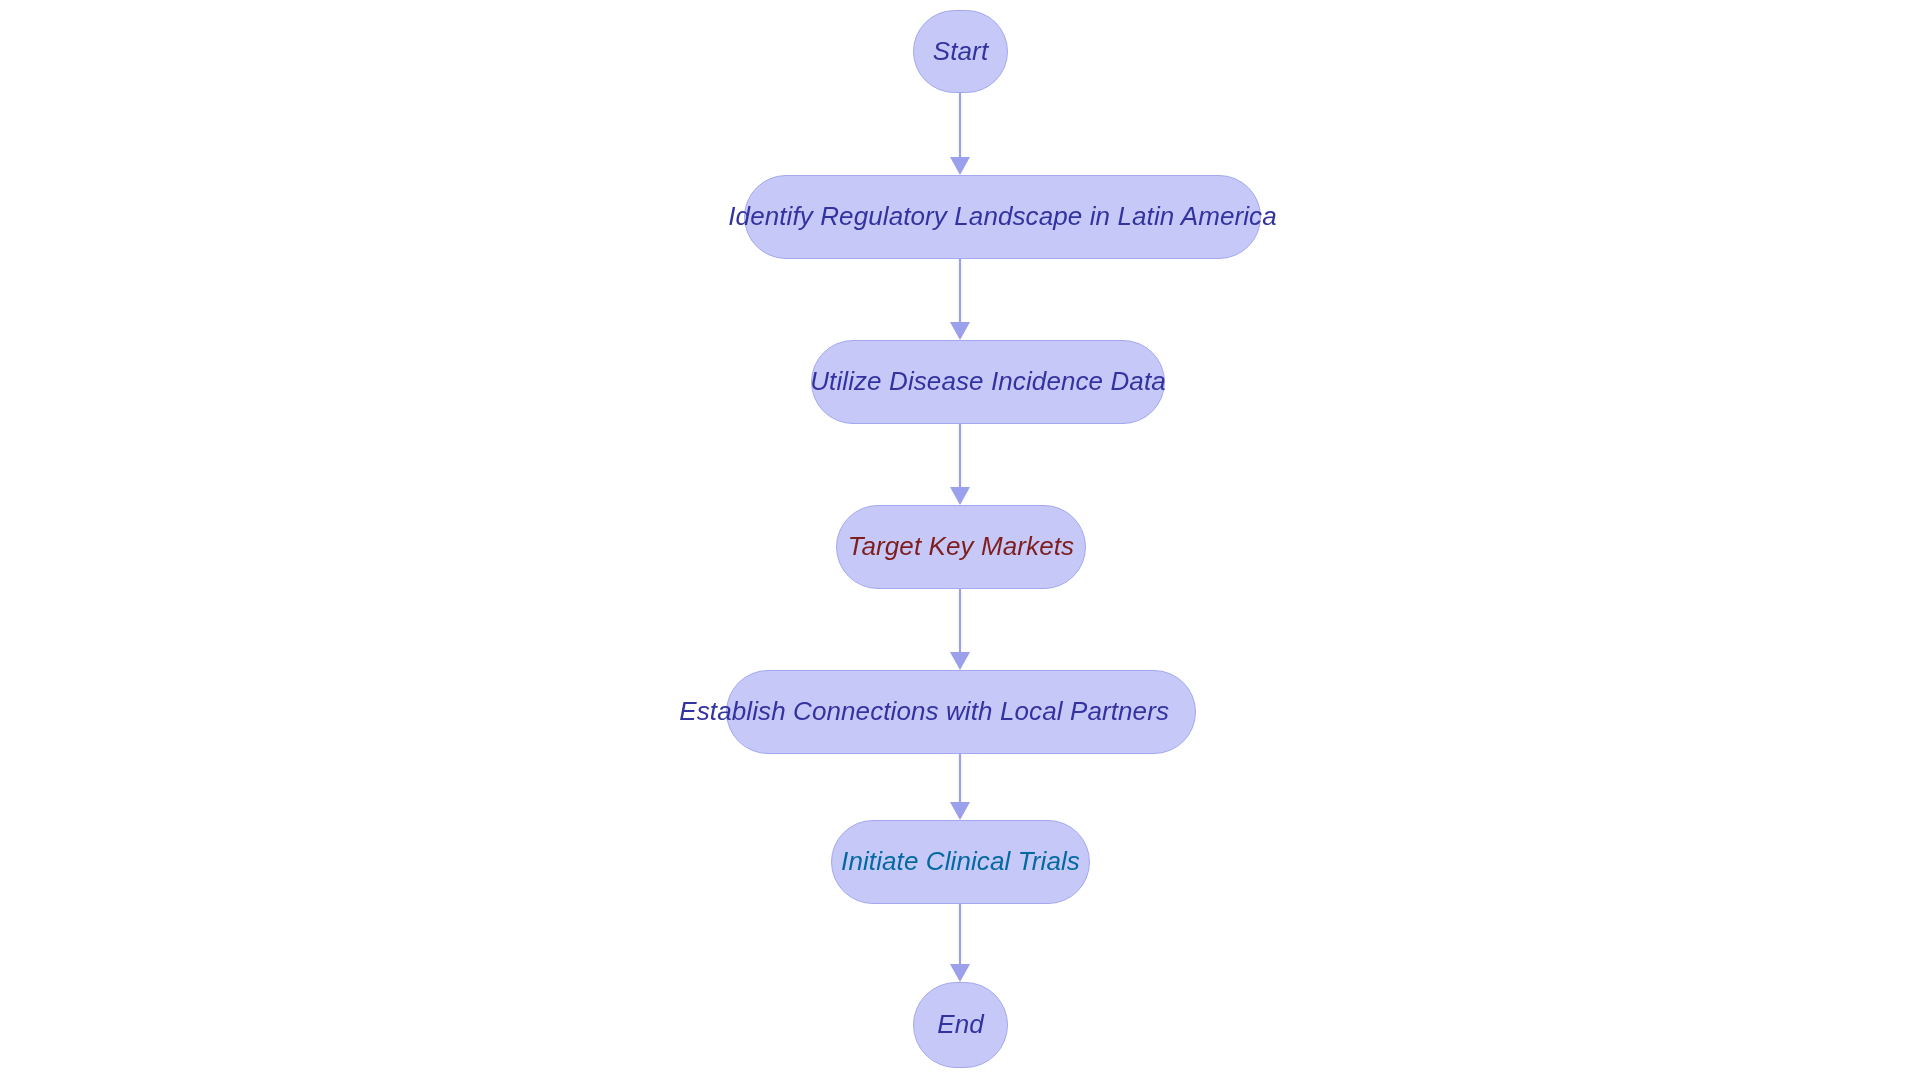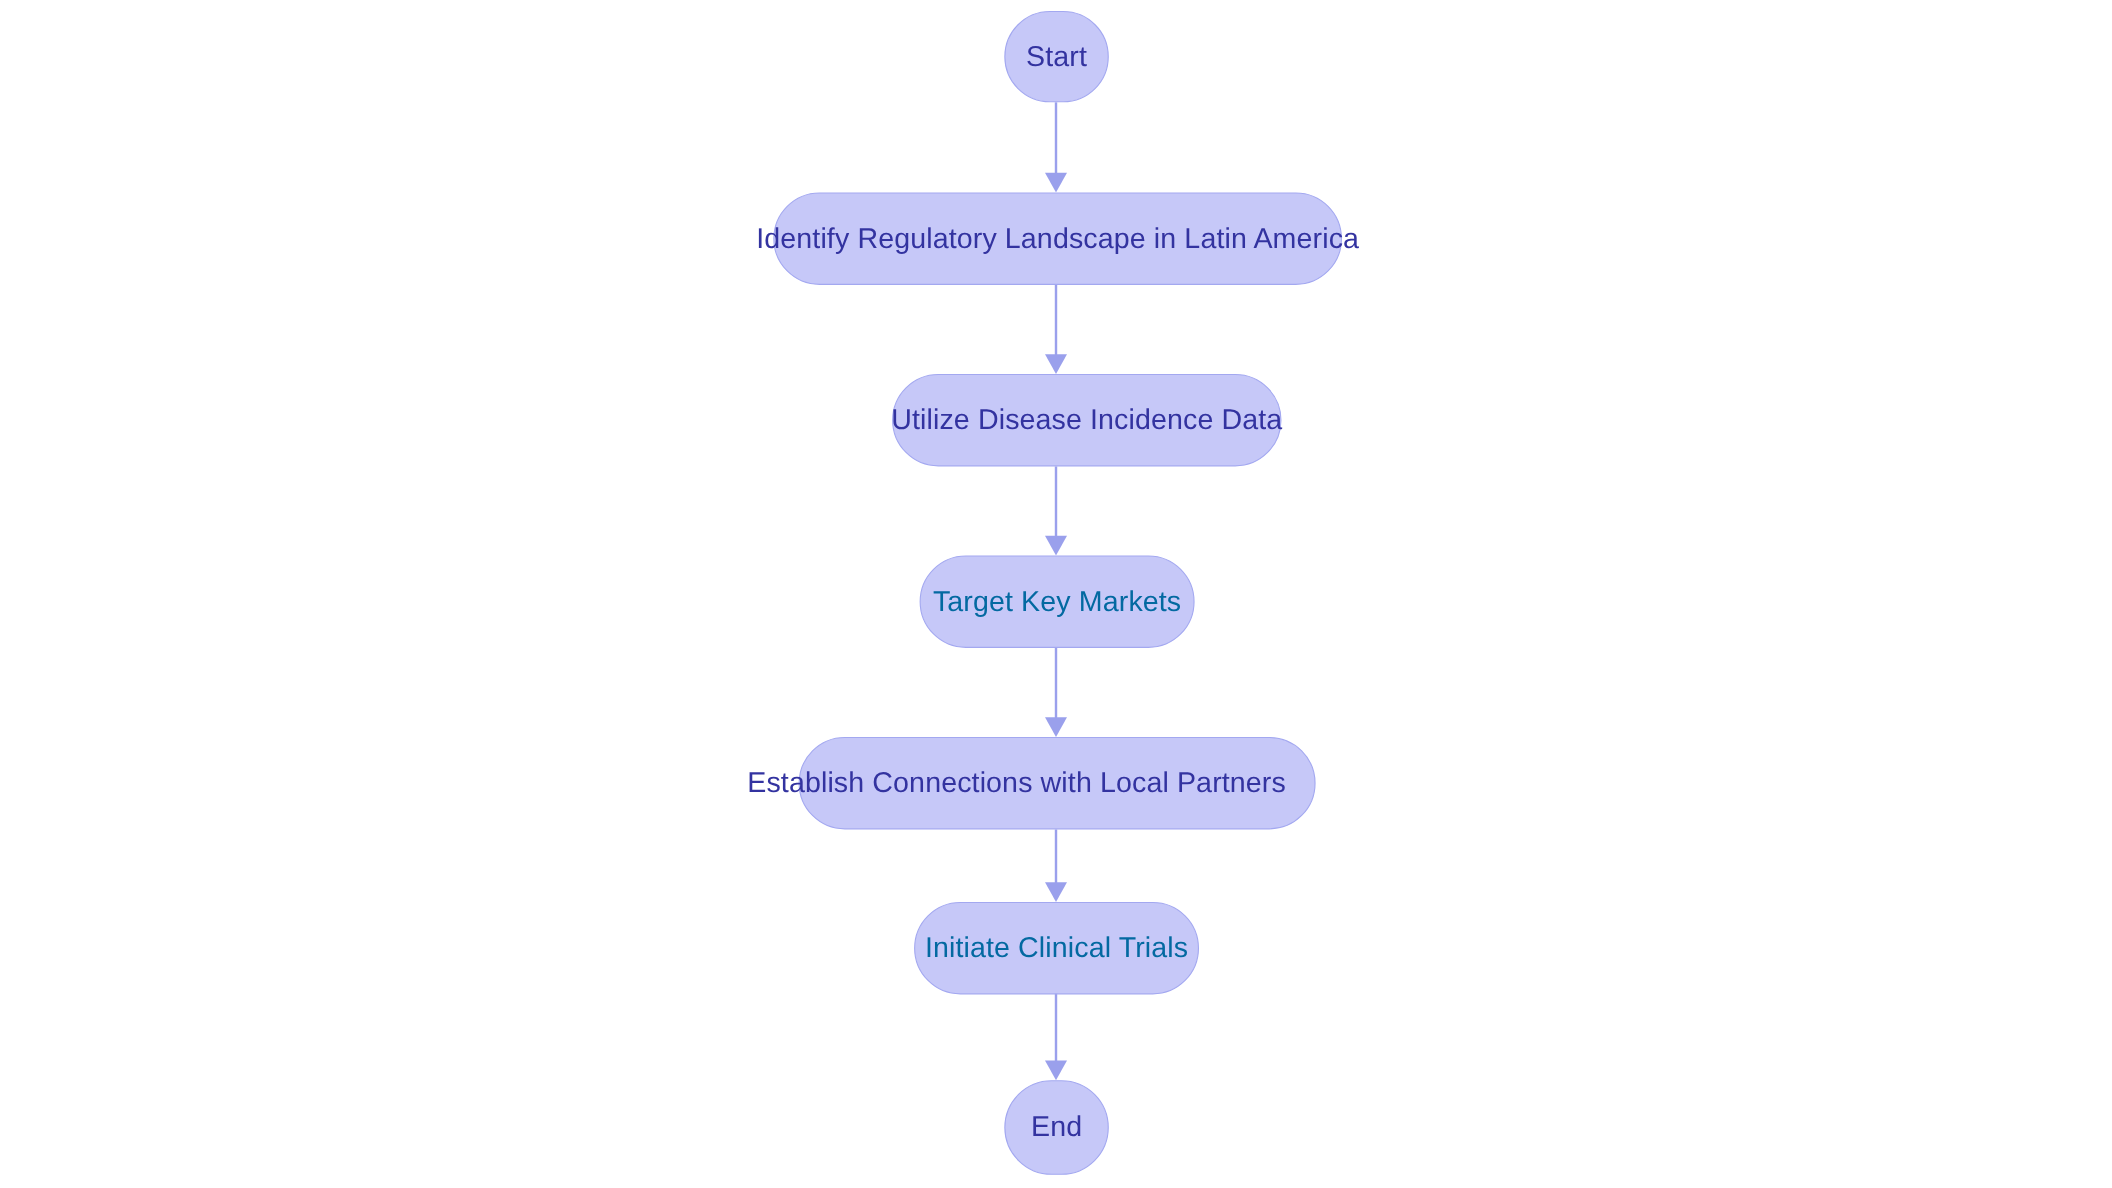--- a/index.html
+++ b/index.html
@@ -48,20 +48,21 @@
     color: #3333a0;
     font-size: 26px;
     line-height: 1.15;
     letter-spacing: 0.1px;
     white-space: nowrap;
     text-align: center;
   }
   .node-label {
     display: block;
     padding: 0 26px;
+    font-style: italic;
   }
   .terminal {
     font-size: 26px;
   }
 </style>
 </head>
 <body>
 
 <div id="flow-canvas">
 
@@ -83,27 +84,27 @@
       <g></g>
       <line x1="960" y1="903" x2="960" y2="965" stroke="#9aa0ec" stroke-width="2.2"></line>
       <polygon points="950,964 970,964 960,982" fill="#9aa0ec"></polygon>
       <g></g>
     </svg>
 
   <div id="node-layer">
       <div class="node terminal" style="left: 913px; top: 10px; width: 95px; height: 83px; background: rgb(198, 200, 248); border-color: rgb(163, 168, 240); color: rgb(51, 51, 160);">
         <span class="node-label">Start</span>
       </div>
-      <div class="node" style="left: 703px; top: 175px; width: 517px; height: 84px; background: rgb(198, 200, 248); border-color: rgb(163, 168, 240); color: rgb(51, 51, 160);">
+      <div class="node" style="left: 744px; top: 175px; width: 517px; height: 84px; background: rgb(198, 200, 248); border-color: rgb(163, 168, 240); color: rgb(51, 51, 160);">
         <span class="node-label">Identify Regulatory Landscape in Latin America</span>
       </div>
       <div class="node" style="left: 785px; top: 340px; width: 354px; height: 84px; background: rgb(198, 200, 248); border-color: rgb(163, 168, 240); color: rgb(51, 51, 160); margin-left: 26px;">
         <span class="node-label">Utilize Disease Incidence Data</span>
       </div>
-      <div class="node" style="left: 836px; top: 505px; width: 250px; height: 84px; background: rgb(198, 200, 248); border-color: rgb(163, 168, 240); color: #0369a1;">
+      <div class="node" style="left: 836px; top: 505px; width: 250px; height: 84px; background: rgb(198, 200, 248); border-color: rgb(163, 168, 240); color: #7f1d1d;">
         <span class="node-label">Target Key Markets</span>
       </div>
       <div class="node" style="left: 726px; top: 670px; width: 470px; height: 84px; background: rgb(198, 200, 248); border-color: rgb(163, 168, 240); color: rgb(51, 51, 160); justify-content: flex-end;">
         <span class="node-label">Establish Connections with Local Partners</span>
       </div>
       <div class="node" style="left: 831px; top: 820px; width: 259px; height: 84px; background: rgb(198, 200, 248); border-color: rgb(163, 168, 240); color: #0369a1;">
         <span class="node-label">Initiate Clinical Trials</span>
       </div>
       <div class="node terminal" style="left: 913px; top: 982px; width: 95px; height: 86px; background: rgb(198, 200, 248); border-color: rgb(163, 168, 240); color: rgb(51, 51, 160); align-items: center;">
         <span class="node-label">End</span>

